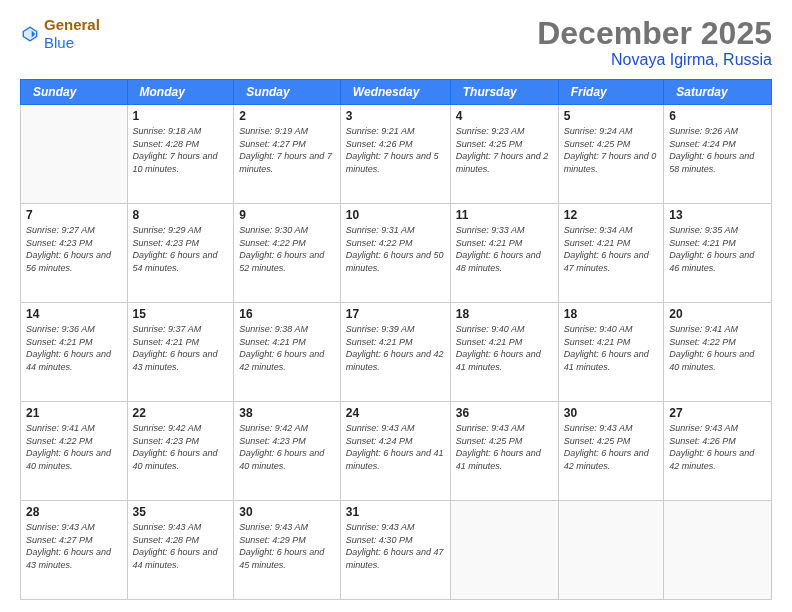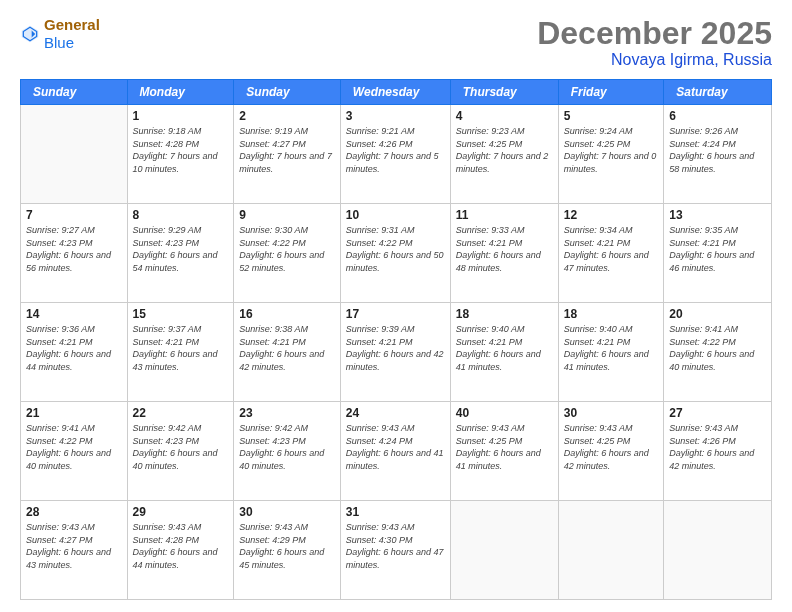--- a/index.html
+++ b/index.html
@@ -154,29 +154,29 @@
           <td><span class="day-number">15</span><span class="day-info">Sunrise: 9:37 AM<br>Sunset: 4:21 PM<br>Daylight: 6 hours and 43 minutes.</span></td>
           <td><span class="day-number">16</span><span class="day-info">Sunrise: 9:38 AM<br>Sunset: 4:21 PM<br>Daylight: 6 hours and 42 minutes.</span></td>
           <td><span class="day-number">17</span><span class="day-info">Sunrise: 9:39 AM<br>Sunset: 4:21 PM<br>Daylight: 6 hours and 42 minutes.</span></td>
           <td><span class="day-number">18</span><span class="day-info">Sunrise: 9:40 AM<br>Sunset: 4:21 PM<br>Daylight: 6 hours and 41 minutes.</span></td>
           <td><span class="day-number">18</span><span class="day-info">Sunrise: 9:40 AM<br>Sunset: 4:21 PM<br>Daylight: 6 hours and 41 minutes.</span></td>
           <td><span class="day-number">20</span><span class="day-info">Sunrise: 9:41 AM<br>Sunset: 4:22 PM<br>Daylight: 6 hours and 40 minutes.</span></td>
         </tr>
         <tr>
           <td><span class="day-number">21</span><span class="day-info">Sunrise: 9:41 AM<br>Sunset: 4:22 PM<br>Daylight: 6 hours and 40 minutes.</span></td>
           <td><span class="day-number">22</span><span class="day-info">Sunrise: 9:42 AM<br>Sunset: 4:23 PM<br>Daylight: 6 hours and 40 minutes.</span></td>
-          <td><span class="day-number">23</span><span class="day-info">Sunrise: 9:42 AM<br>Sunset: 4:23 PM<br>Daylight: 6 hours and 40 minutes.</span></td>
+          <td><span class="day-number">38</span><span class="day-info">Sunrise: 9:42 AM<br>Sunset: 4:23 PM<br>Daylight: 6 hours and 40 minutes.</span></td>
           <td><span class="day-number">24</span><span class="day-info">Sunrise: 9:43 AM<br>Sunset: 4:24 PM<br>Daylight: 6 hours and 41 minutes.</span></td>
-          <td><span class="day-number">40</span><span class="day-info">Sunrise: 9:43 AM<br>Sunset: 4:25 PM<br>Daylight: 6 hours and 41 minutes.</span></td>
+          <td><span class="day-number">36</span><span class="day-info">Sunrise: 9:43 AM<br>Sunset: 4:25 PM<br>Daylight: 6 hours and 41 minutes.</span></td>
           <td><span class="day-number">30</span><span class="day-info">Sunrise: 9:43 AM<br>Sunset: 4:25 PM<br>Daylight: 6 hours and 42 minutes.</span></td>
           <td><span class="day-number">27</span><span class="day-info">Sunrise: 9:43 AM<br>Sunset: 4:26 PM<br>Daylight: 6 hours and 42 minutes.</span></td>
         </tr>
         <tr>
           <td><span class="day-number">28</span><span class="day-info">Sunrise: 9:43 AM<br>Sunset: 4:27 PM<br>Daylight: 6 hours and 43 minutes.</span></td>
-          <td><span class="day-number">29</span><span class="day-info">Sunrise: 9:43 AM<br>Sunset: 4:28 PM<br>Daylight: 6 hours and 44 minutes.</span></td>
+          <td><span class="day-number">35</span><span class="day-info">Sunrise: 9:43 AM<br>Sunset: 4:28 PM<br>Daylight: 6 hours and 44 minutes.</span></td>
           <td><span class="day-number">30</span><span class="day-info">Sunrise: 9:43 AM<br>Sunset: 4:29 PM<br>Daylight: 6 hours and 45 minutes.</span></td>
           <td><span class="day-number">31</span><span class="day-info">Sunrise: 9:43 AM<br>Sunset: 4:30 PM<br>Daylight: 6 hours and 47 minutes.</span></td>
           <td class="empty-cell"></td>
           <td class="empty-cell"></td>
           <td class="empty-cell"></td>
         </tr>
       </tbody>
   </table>
 </div>
 

